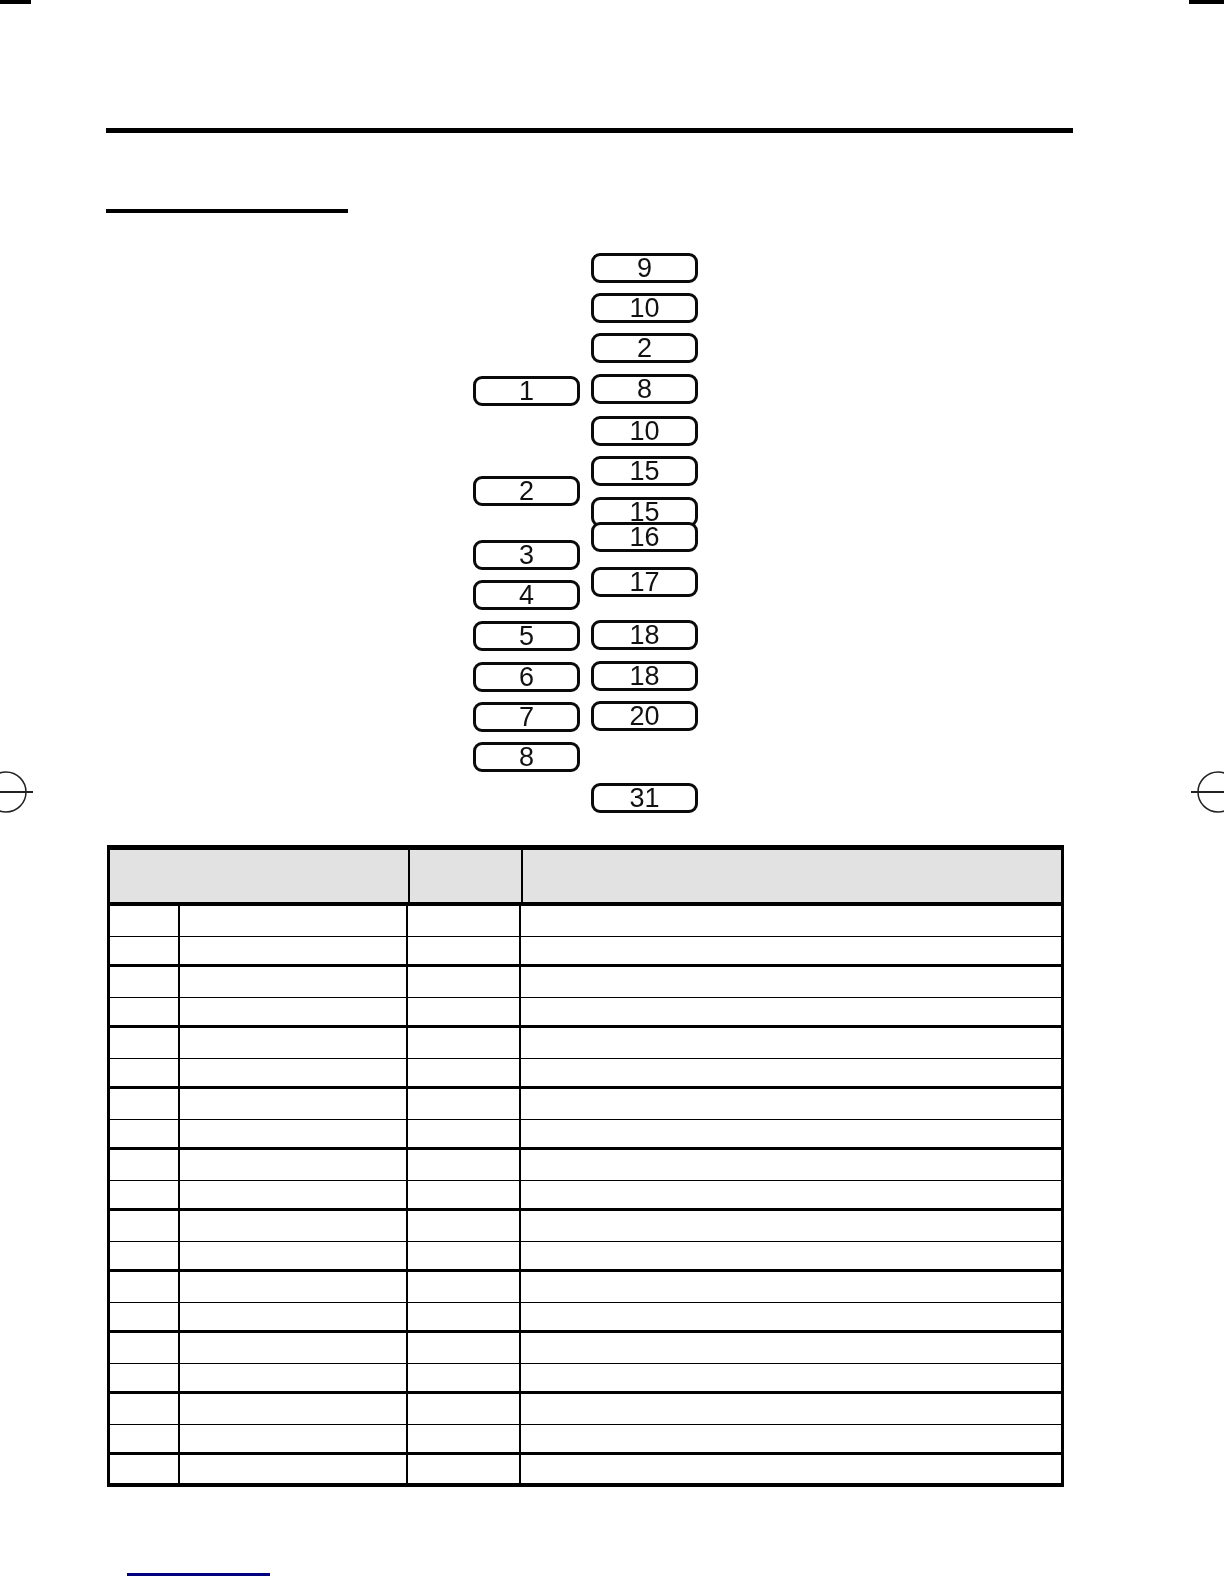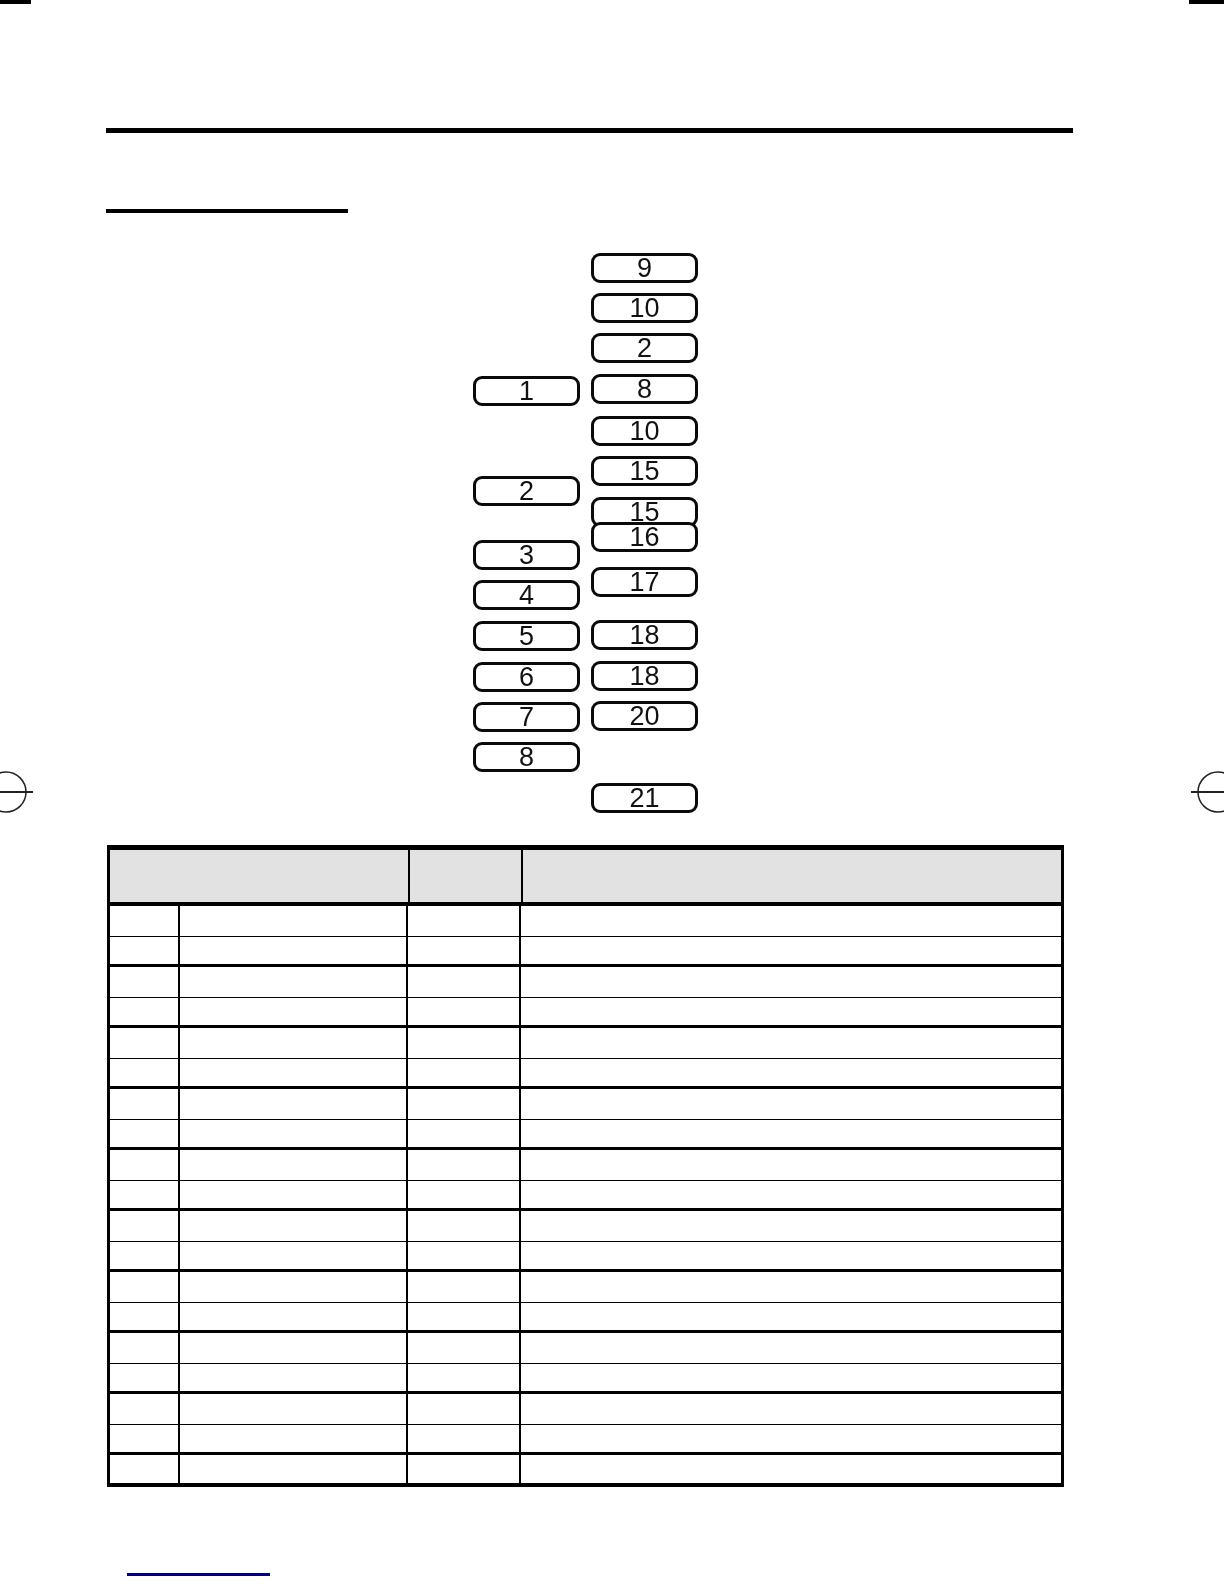--- a/index.html
+++ b/index.html
@@ -153,21 +153,21 @@
   <div class="fuse-box colR" style="top:333px">2</div>
   <div class="fuse-box colR" style="top:374px">8</div>
   <div class="fuse-box colR" style="top:416px">10</div>
   <div class="fuse-box colR" style="top:456px">15</div>
   <div class="fuse-box colR" style="top:497px">15</div>
   <div class="fuse-box colR" style="top:522px">16</div>
   <div class="fuse-box colR" style="top:567px">17</div>
   <div class="fuse-box colR" style="top:620px">18</div>
   <div class="fuse-box colR" style="top:661px">18</div>
   <div class="fuse-box colR" style="top:701px">20</div>
-  <div class="fuse-box colR" style="top:783px">21</div>
+  <div class="fuse-box colR" style="top:783px">31</div>
 </div>
 
 <svg class="reg-mark reg-left" viewBox="0 0 40 55">
   <circle cx="6" cy="27" r="20" fill="none" stroke="#222" stroke-width="1.5"></circle>
   <line x1="0" y1="27" x2="33" y2="27" stroke="#222" stroke-width="2"></line>
 </svg>
 <svg class="reg-mark reg-right" viewBox="0 0 40 55">
   <circle cx="34" cy="27" r="20" fill="none" stroke="#222" stroke-width="1.5"></circle>
   <line x1="7" y1="27" x2="40" y2="27" stroke="#222" stroke-width="2"></line>
 </svg>

